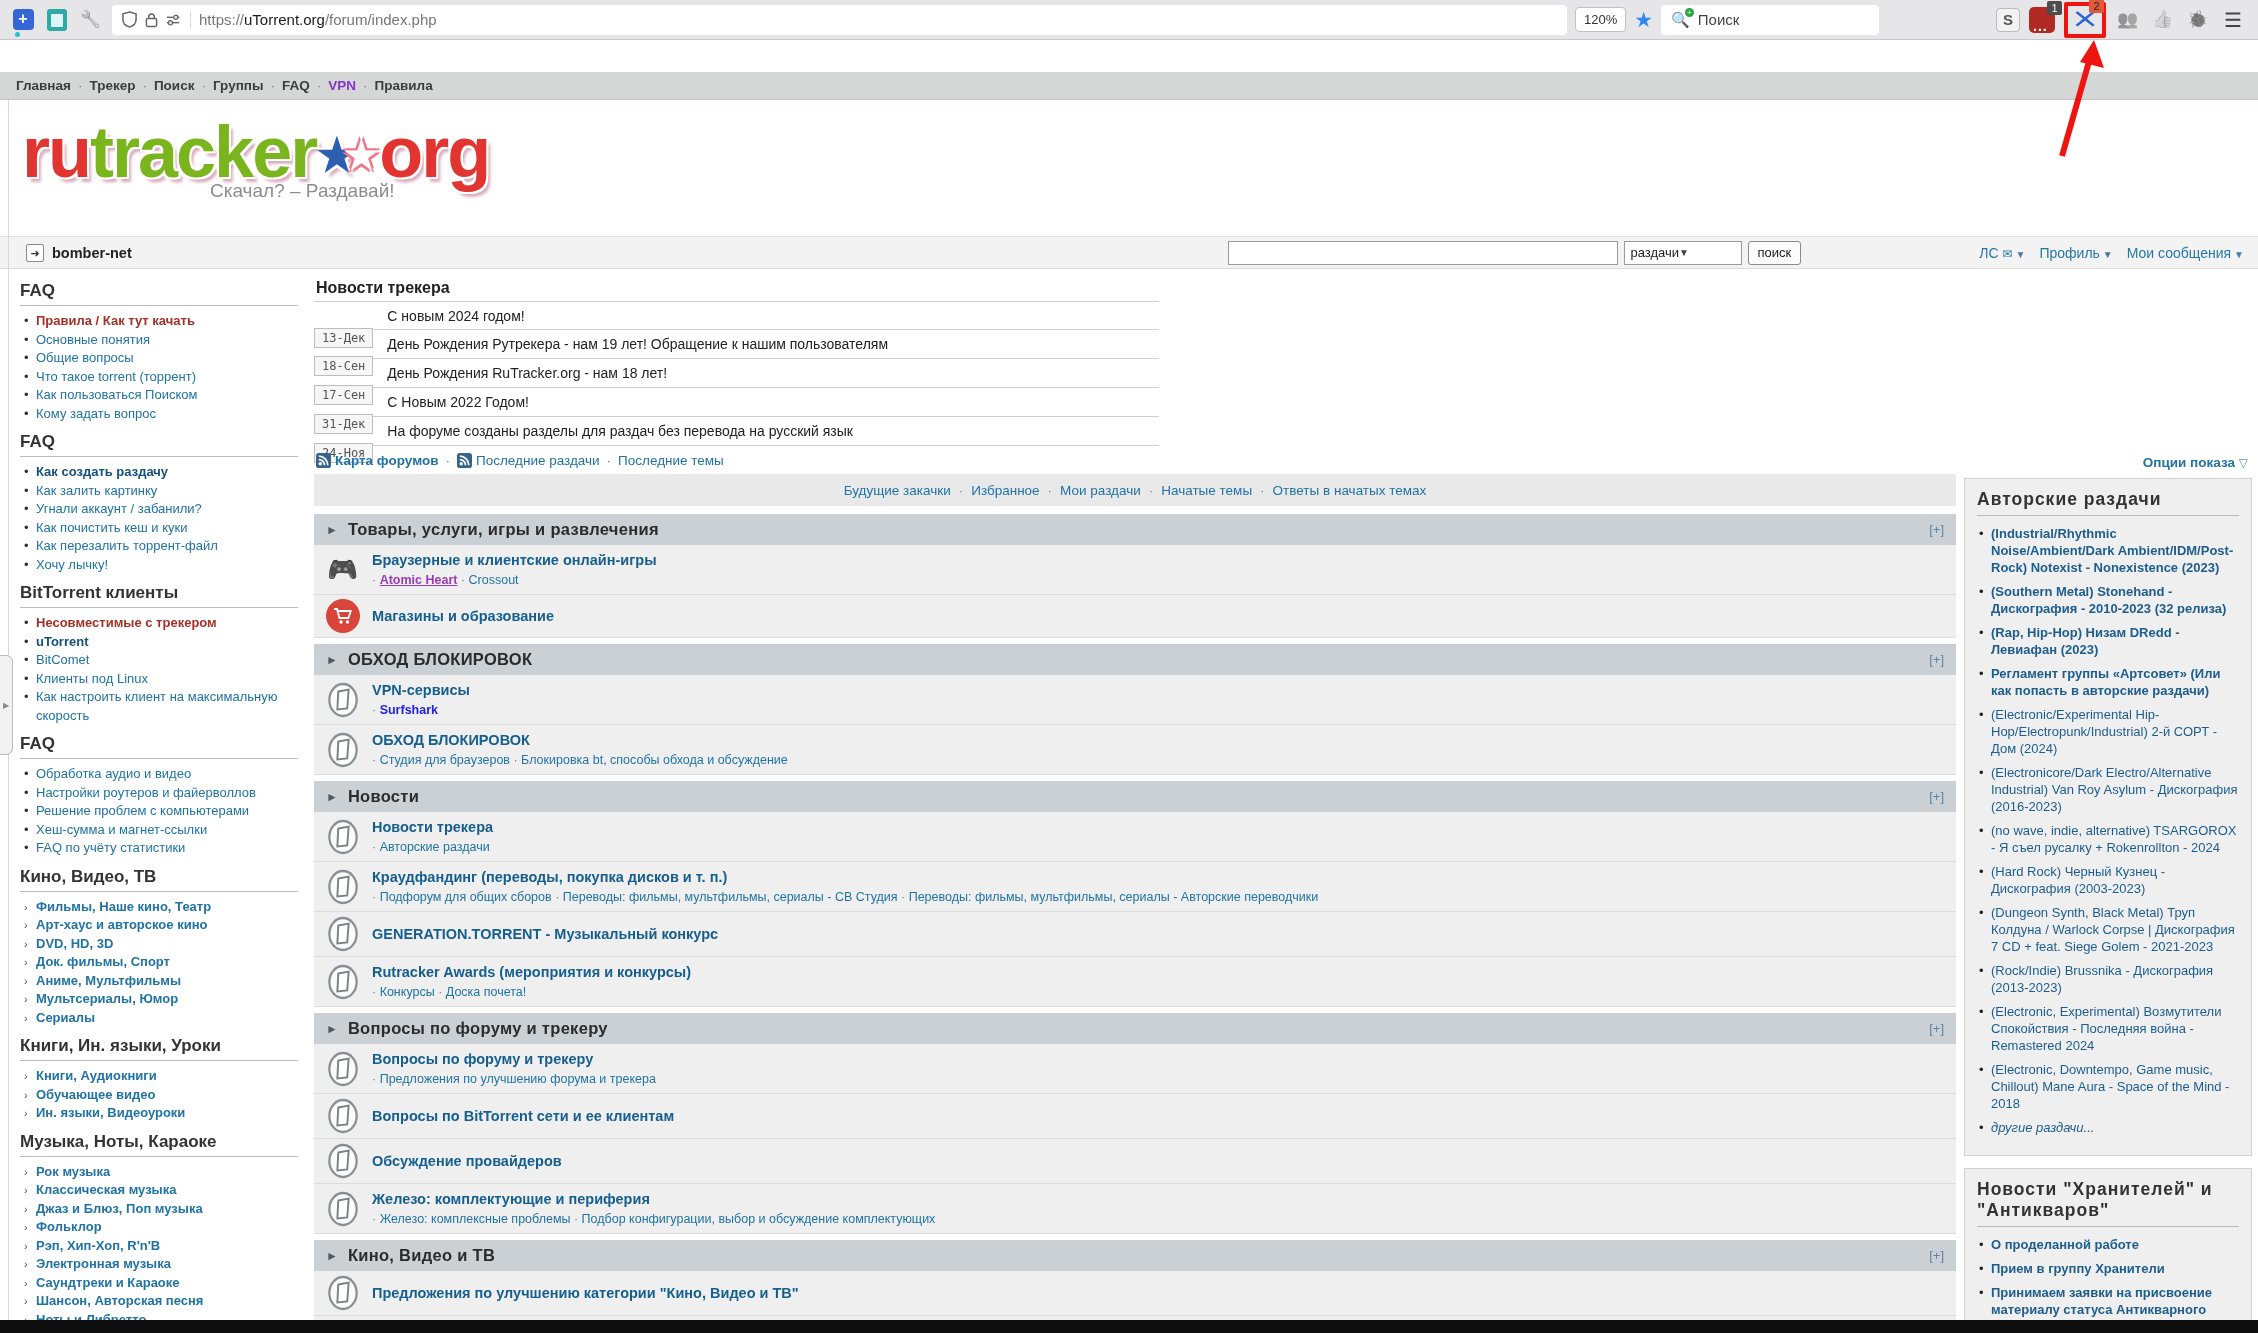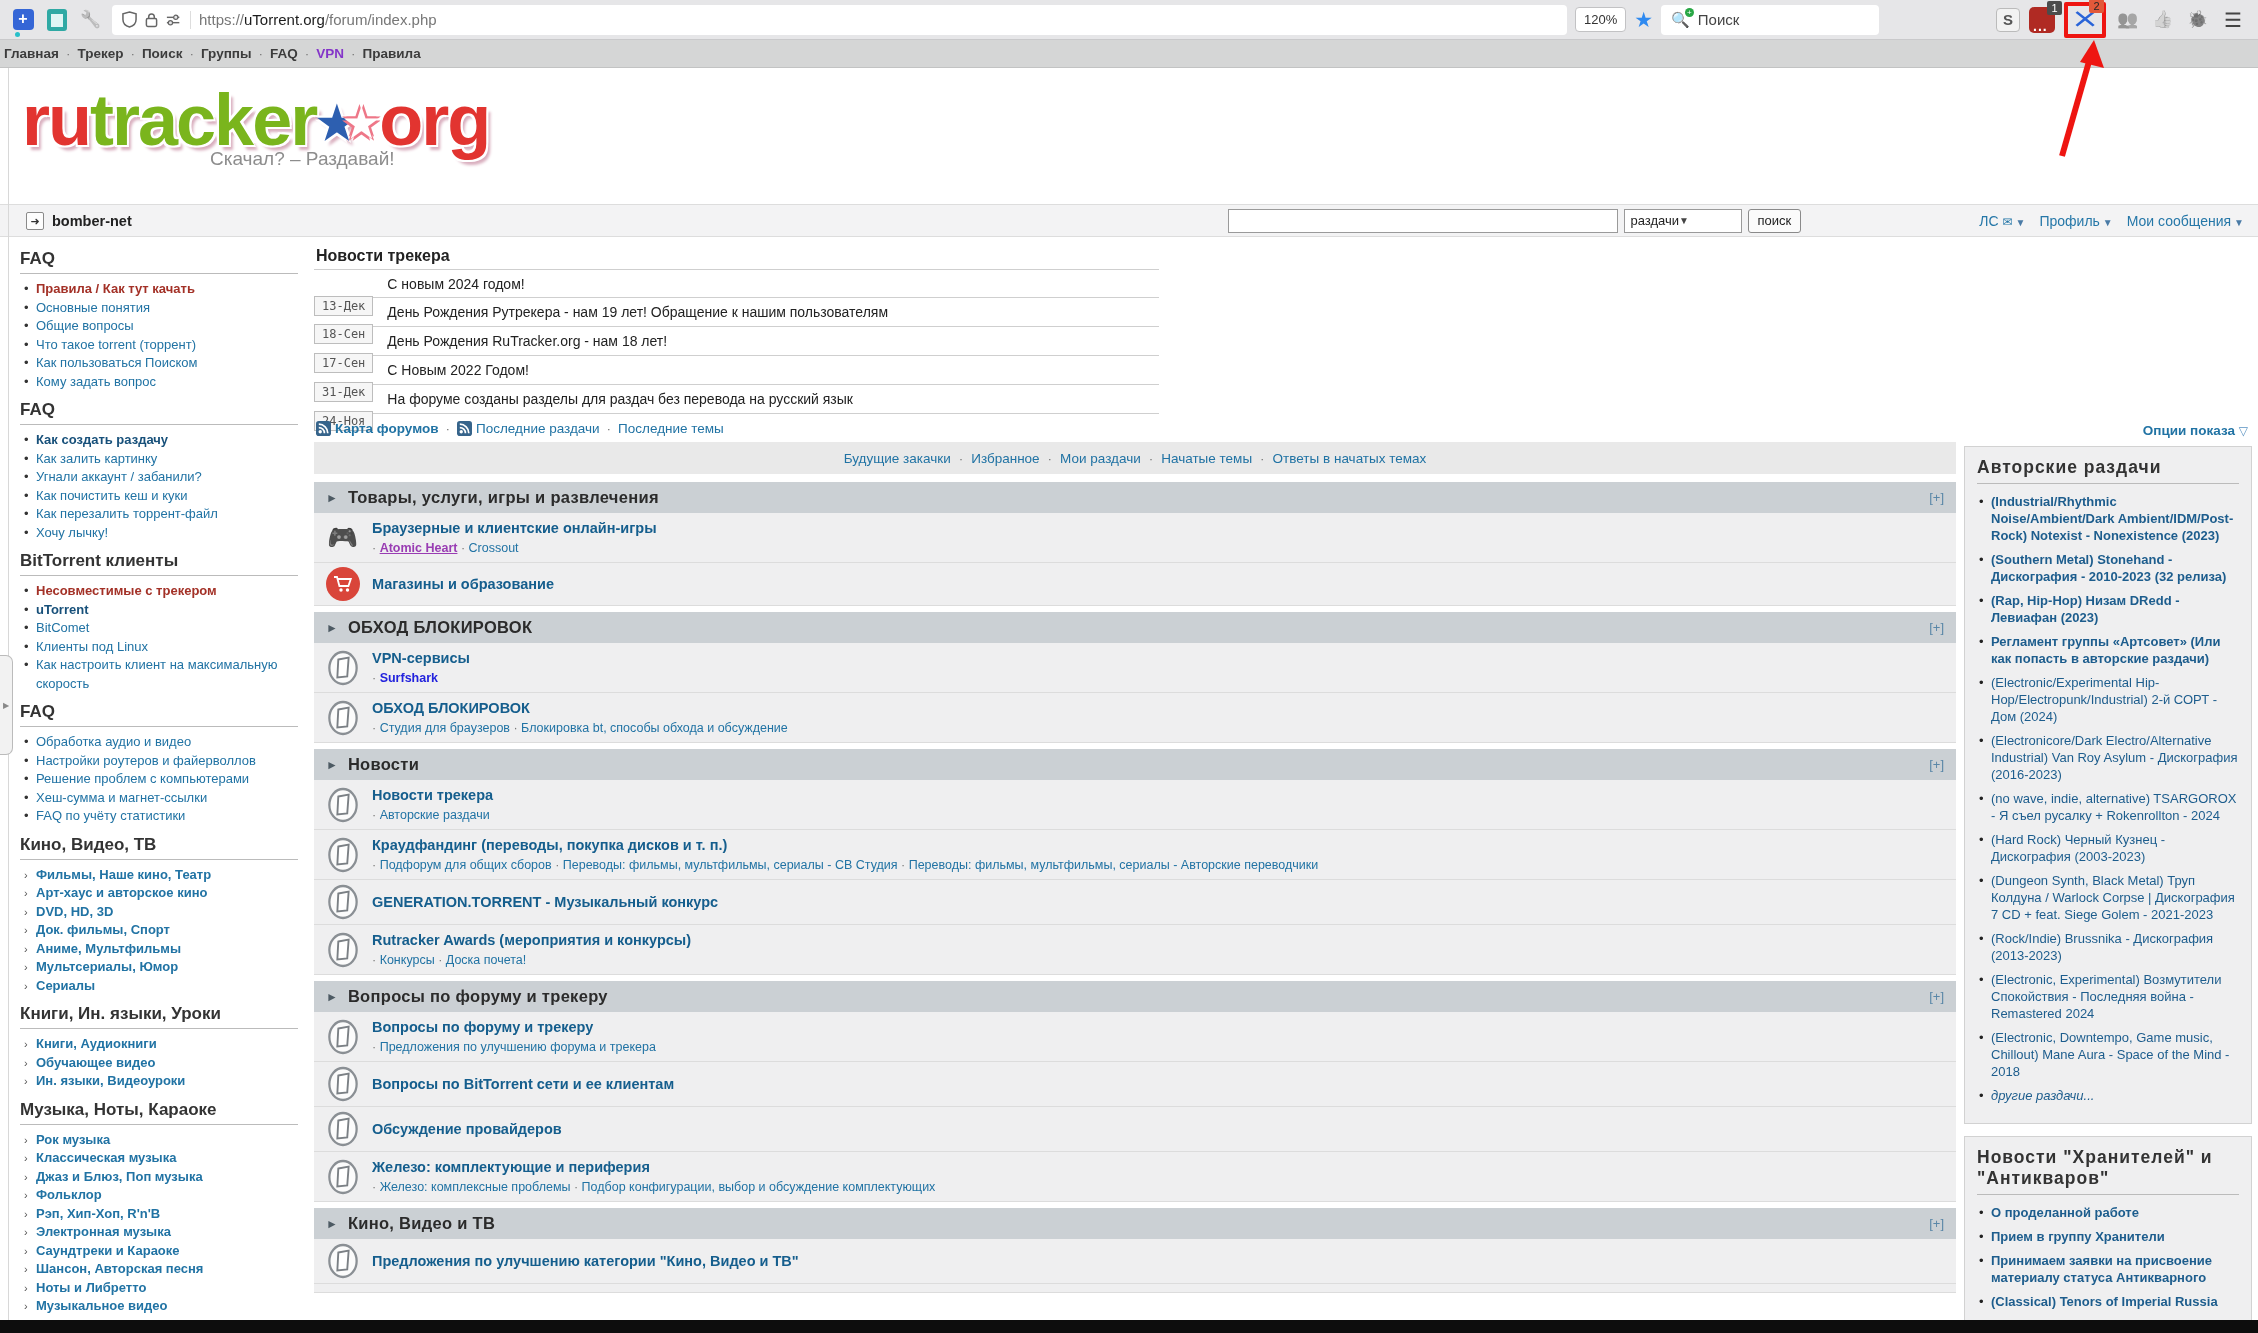--- a/index.html
+++ b/index.html
@@ -44,21 +44,21 @@
   .ext1 .badge { background:#4c4c4c; color:#fff; }
   .ext2-wrap { position:relative; border:4px solid #ee1511; padding:1px 4px; border-radius:2px; }
   .ext2 { position:relative; width:26px; height:26px; display:flex; align-items:center; justify-content:center; }
   .ext2 .glyph { color:#2a64d8; font-size:24px; font-weight:bold; transform:scaleY(.8); }
   .ext2 .badge { background:#e2593a; color:#262626; top:-8px; right:-6px; }
   .burger { font-size:20px; color:#444; }
   .annot-arrow { position:absolute; left:-36px; top:32px; width:90px; height:130px; z-index:60; pointer-events:none; }
 
   
   .site-nav { height:28px; background:#d5d6d6; border-bottom:1px solid #c2c3c3; display:flex; align-items:center;
-              padding:0 4px; font-size:13.5px; color:#3c3c3c; font-weight:bold; z-index:5; }
+              padding:0 16px; font-size:13.5px; color:#3c3c3c; font-weight:bold; z-index:5;margin-top:32px; }
   .site-nav a { color:#3c3c3c; text-decoration:none; }
   .site-nav a.vpn { color:#8435c9; }
   .site-nav .dot { color:#777; margin:0 7px; font-weight:normal; }
 
   
   .page { position:relative; }
   .page::before { content:""; position:absolute; left:8px; top:0; bottom:0; width:1px; background:#d8d8d8; }
 
   .logo-row { padding:16px 0 6px 22px; height:136px; }
   .logo { font-weight:bold; font-size:72px; letter-spacing:-2px; line-height:1;

